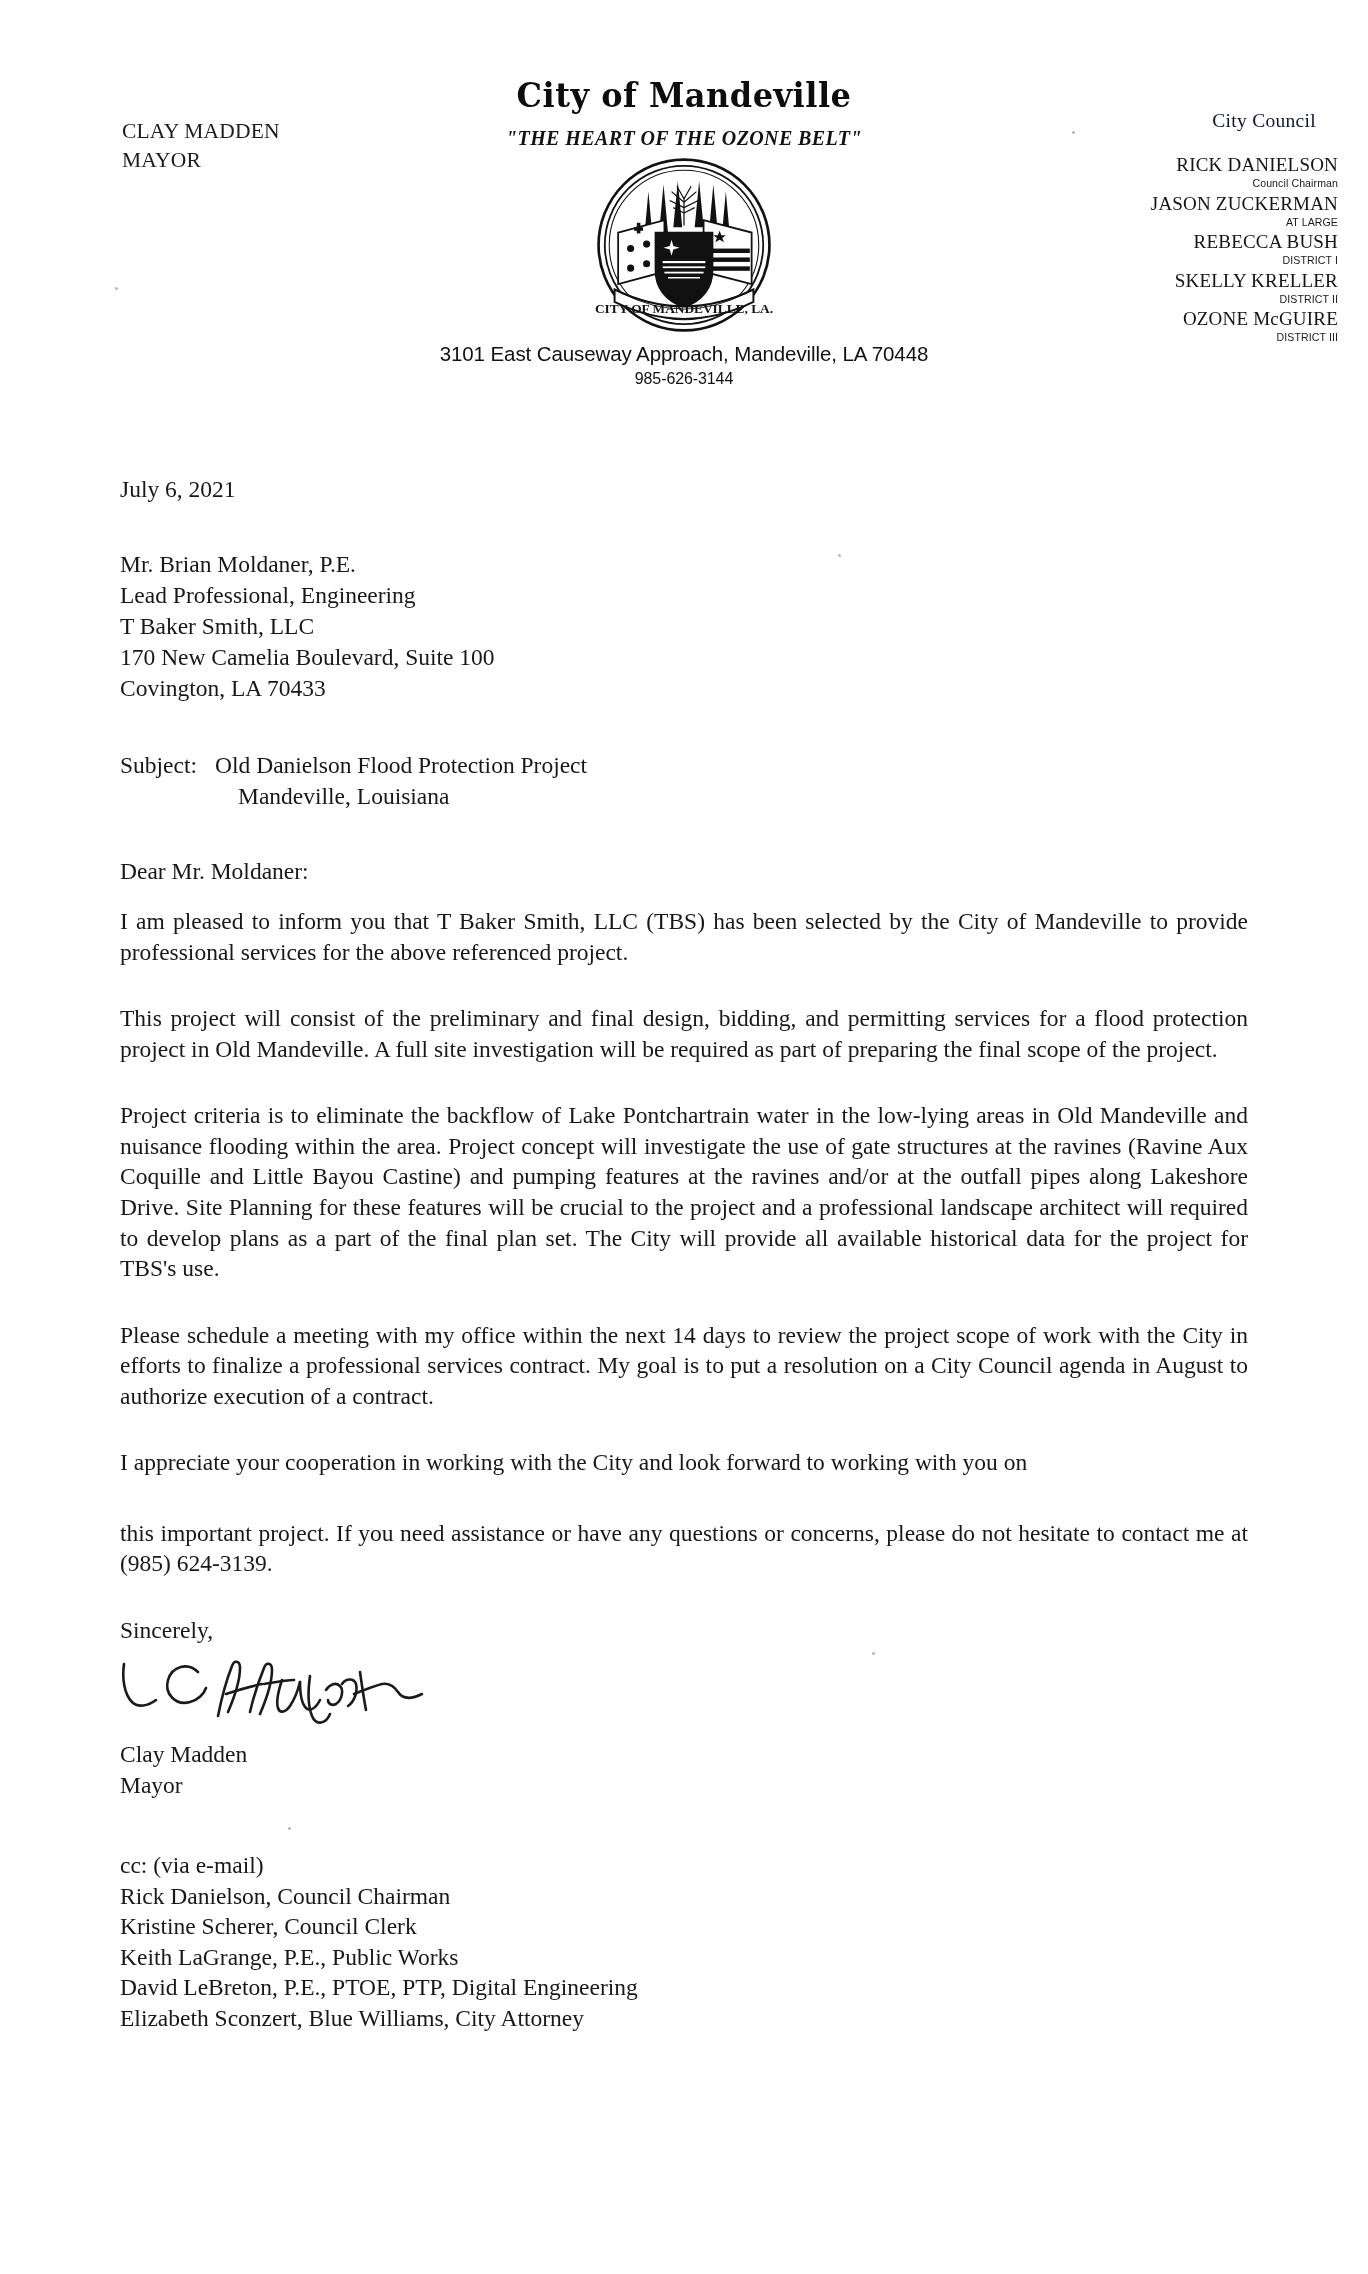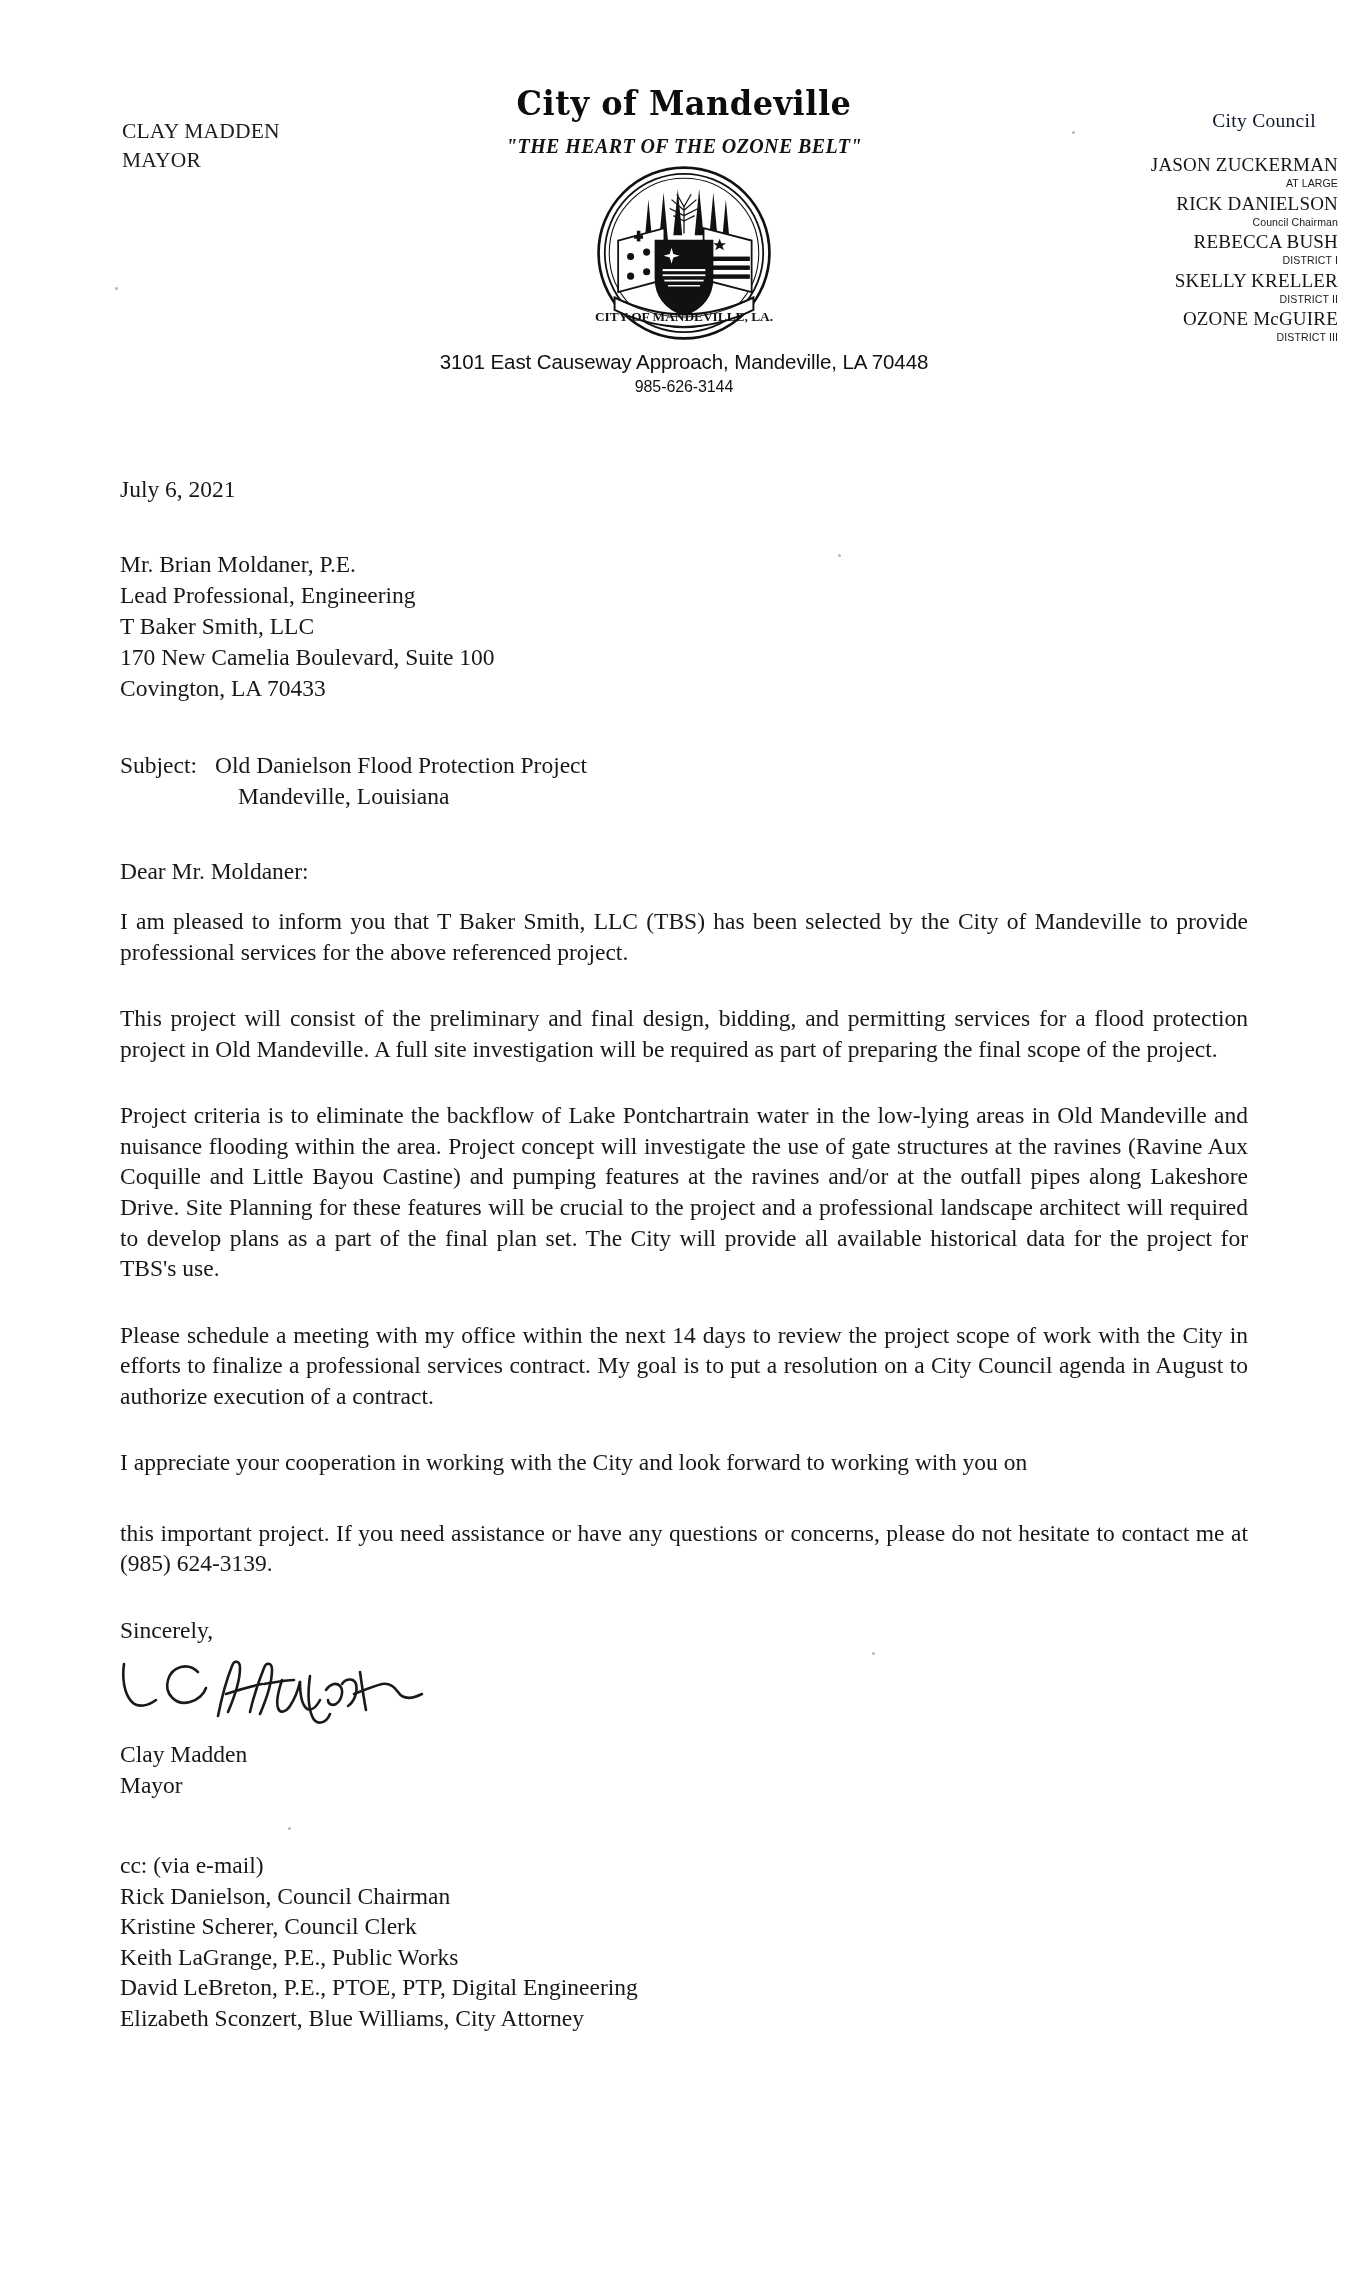--- a/index.html
+++ b/index.html
@@ -36,21 +36,21 @@
     line-height: 1.33;
     letter-spacing: 0.2px;
     color: #1d1d1d;
   }
   .lh-mayor div { white-space: nowrap; }
 
   .lh-center {
     position: absolute;
     left: 0;
     right: 0;
-    top: 12px;
+    top: 4px;
     text-align: center;
   }
   .lh-cityname {
     margin-top: 72px;
     font-family: "DejaVu Serif", "Liberation Serif", serif;
     font-size: 33px;
     font-weight: 700;
     letter-spacing: 0.5px;
     color: #0d0d0d;
     transform: scaleX(0.97);
@@ -237,26 +237,26 @@
       </div>
 
       <div class="lh-address">3101 East Causeway Approach, Mandeville, LA 70448</div>
       <div class="lh-phone">985-626-3144</div>
     </div>
 
     <div class="lh-council">
       <div class="cc-title">City Council</div>
       <div class="cc-list">
         <div>
+          <div class="cc-name">RICK DANIELSON</div>
+          <div class="cc-role">Council Chairman</div>
+        </div>
+        <div>
           <div class="cc-name">JASON ZUCKERMAN</div>
           <div class="cc-role">AT LARGE</div>
-        </div>
-        <div>
-          <div class="cc-name">RICK DANIELSON</div>
-          <div class="cc-role">Council Chairman</div>
         </div>
         <div>
           <div class="cc-name">REBECCA BUSH</div>
           <div class="cc-role">DISTRICT I</div>
         </div>
         <div>
           <div class="cc-name">SKELLY KRELLER</div>
           <div class="cc-role">DISTRICT II</div>
         </div>
         <div>

